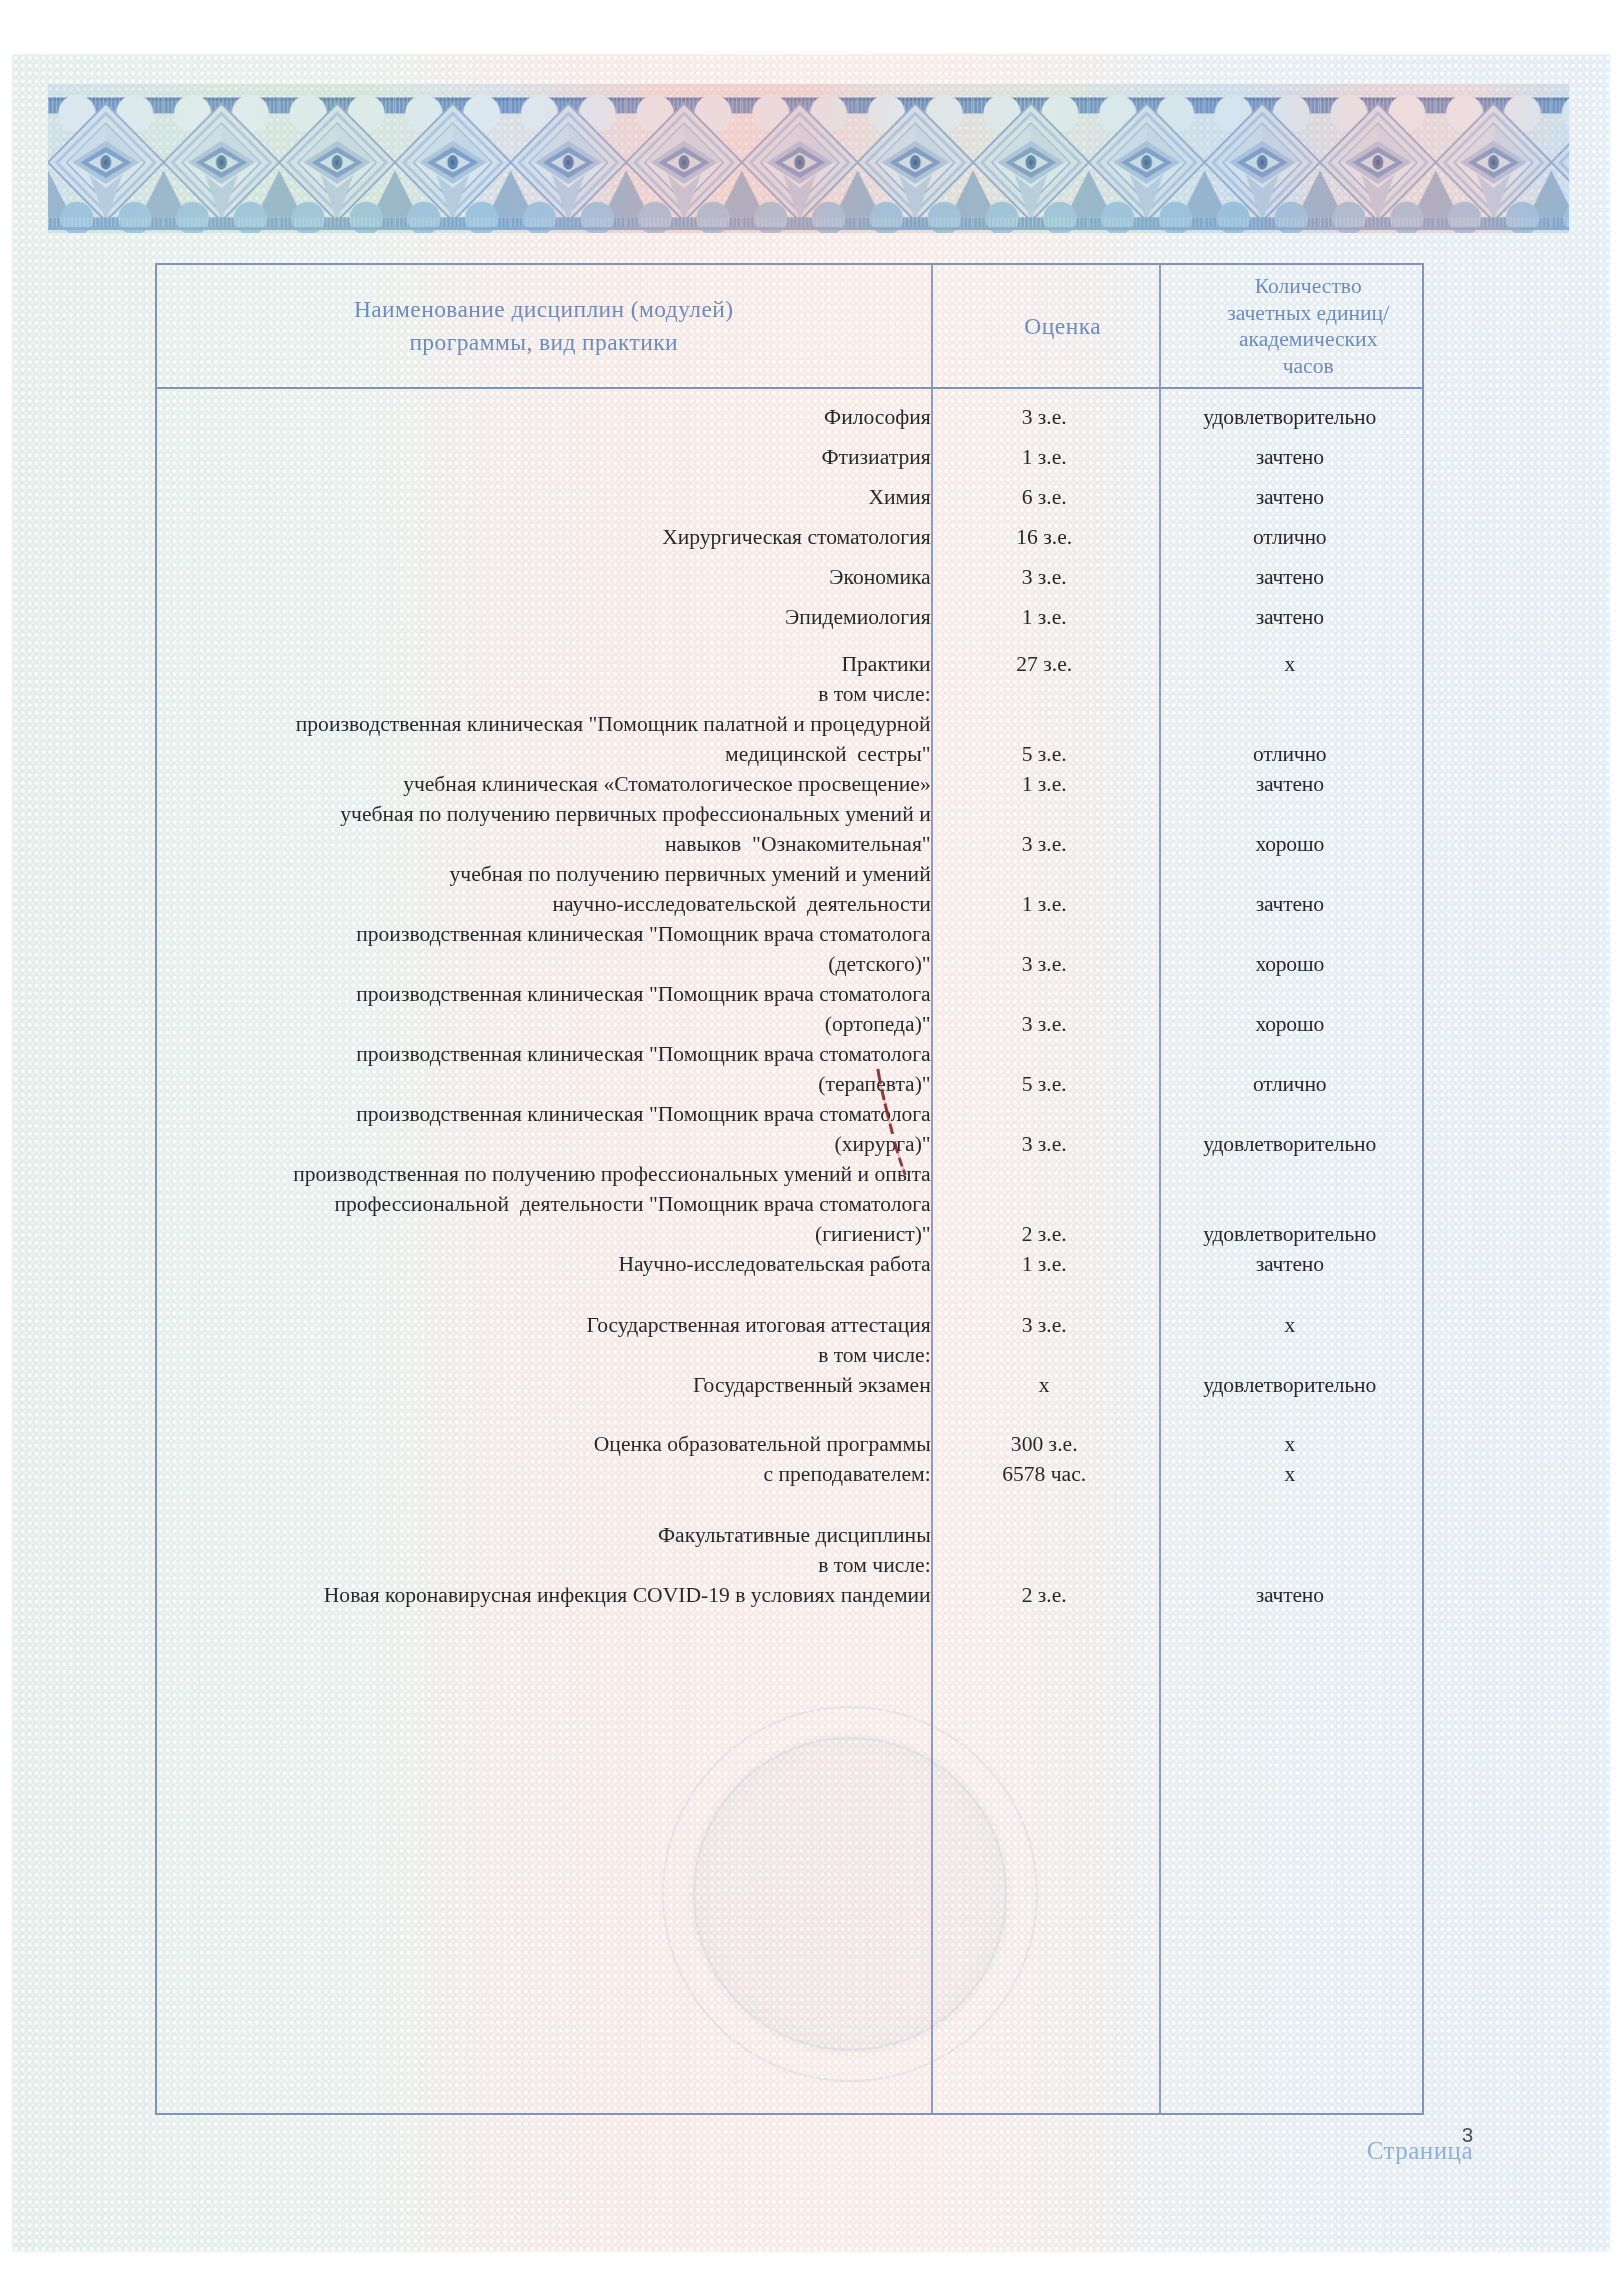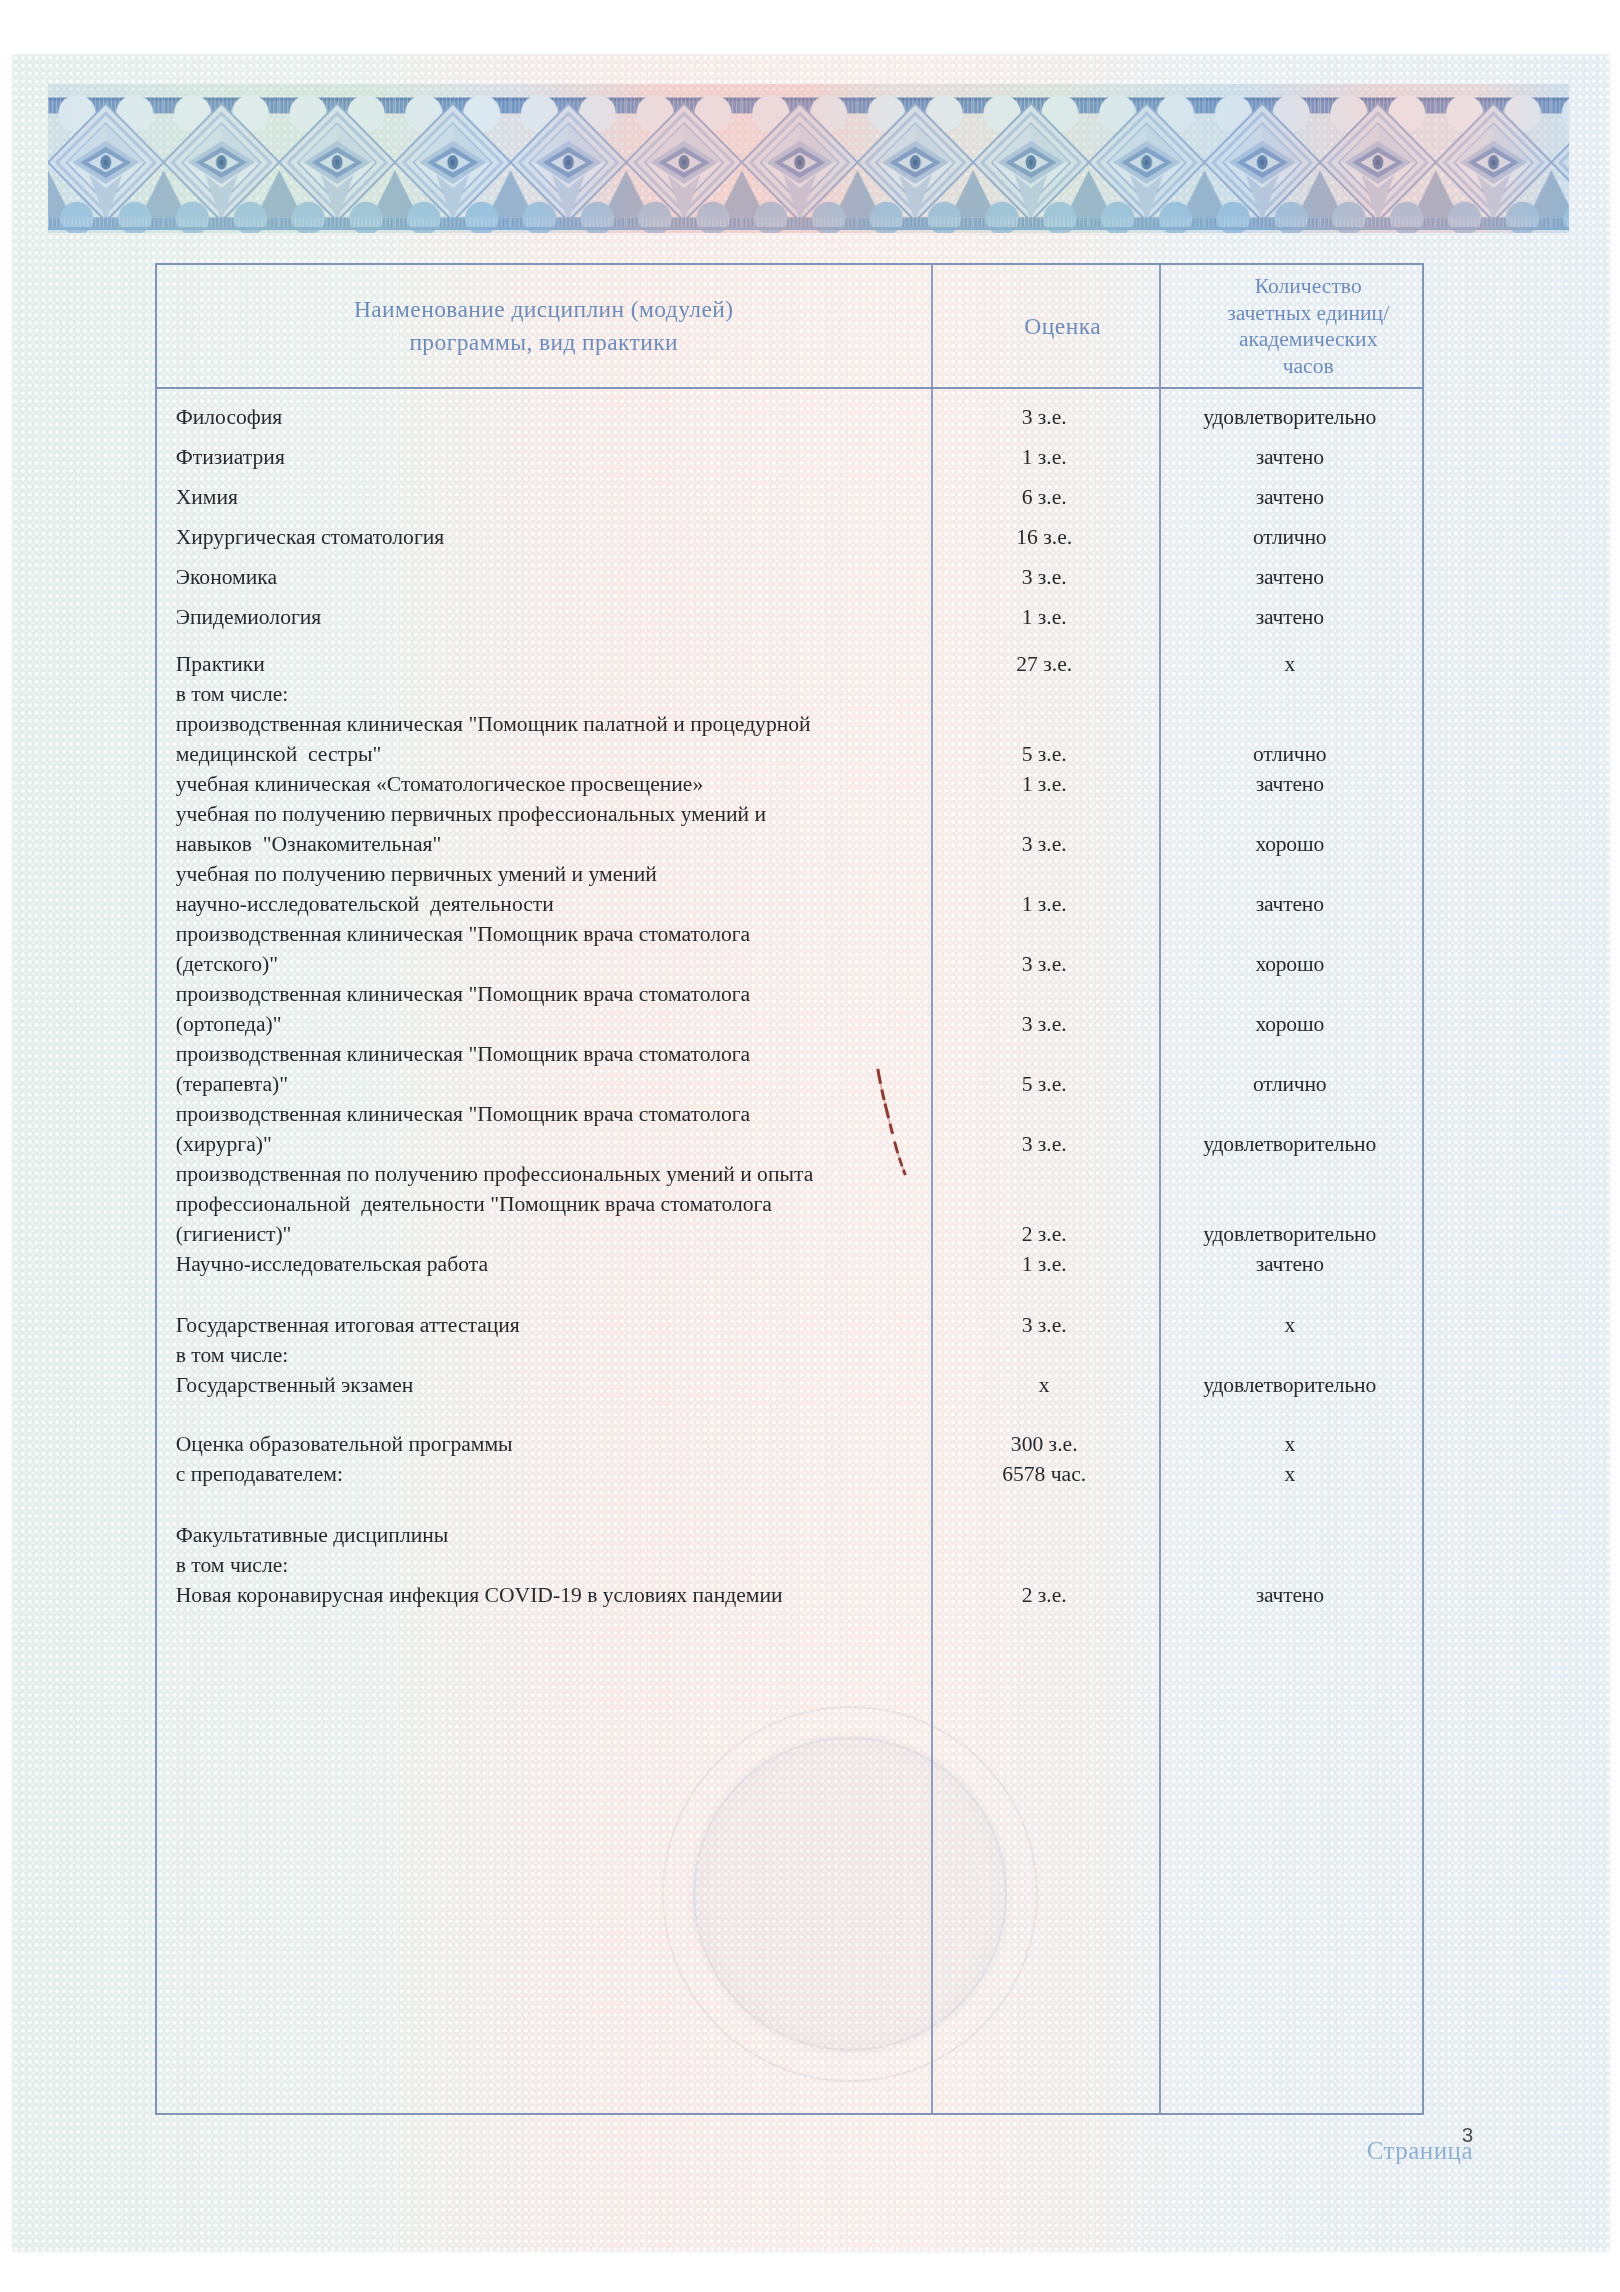--- a/index.html
+++ b/index.html
@@ -28,21 +28,21 @@
   .th .t{white-space:pre-line;}
   .th1{width:774px}.th1 .t{font-size:23.5px;line-height:33px;letter-spacing:0.4px;}
   .th2{width:227px}.th2 .t{font-size:21.6px;line-height:26.5px;}
   .th3{flex:1}.th3 .t{font-size:23.5px;letter-spacing:0.5px;}
   .tbody{position:absolute;top:124px;left:0;width:100%;padding-top:8.8px;}
   .row{display:flex;align-items:center;font-size:21.6px;color:var(--body-text,#26282c);}
   .row.a{height:40px}
   .row.b{height:30px}
   .row.g1{height:11.8px}.row.g2{height:31px}.row.g3{height:29px}.row.g4{height:31px}
   .c1{width:774px;padding-left:19px;box-sizing:border-box;white-space:pre-wrap;
-      overflow:hidden;text-overflow:clip;}
+      overflow:hidden;text-overflow:clip;text-align:right;}
   .c2{width:227px;text-align:center;}
   .c3{flex:1;text-align:center;letter-spacing:-0.2px;}
   
   .stamp{position:absolute;left:649px;top:1651px;width:372px;height:372px;border-radius:50%;
     border:2.9px solid rgba(128,152,182,.13);
     background:radial-gradient(circle, rgba(150,172,200,.05) 52%, rgba(150,172,200,.09) 59%, rgba(150,172,200,0) 62%);}
   .stamp::after{content:"";position:absolute;inset:29px;border-radius:50%;
     border:2px solid rgba(128,152,182,.10);}
   
   .pen-mark{position:absolute;left:853px;top:1008px;}

